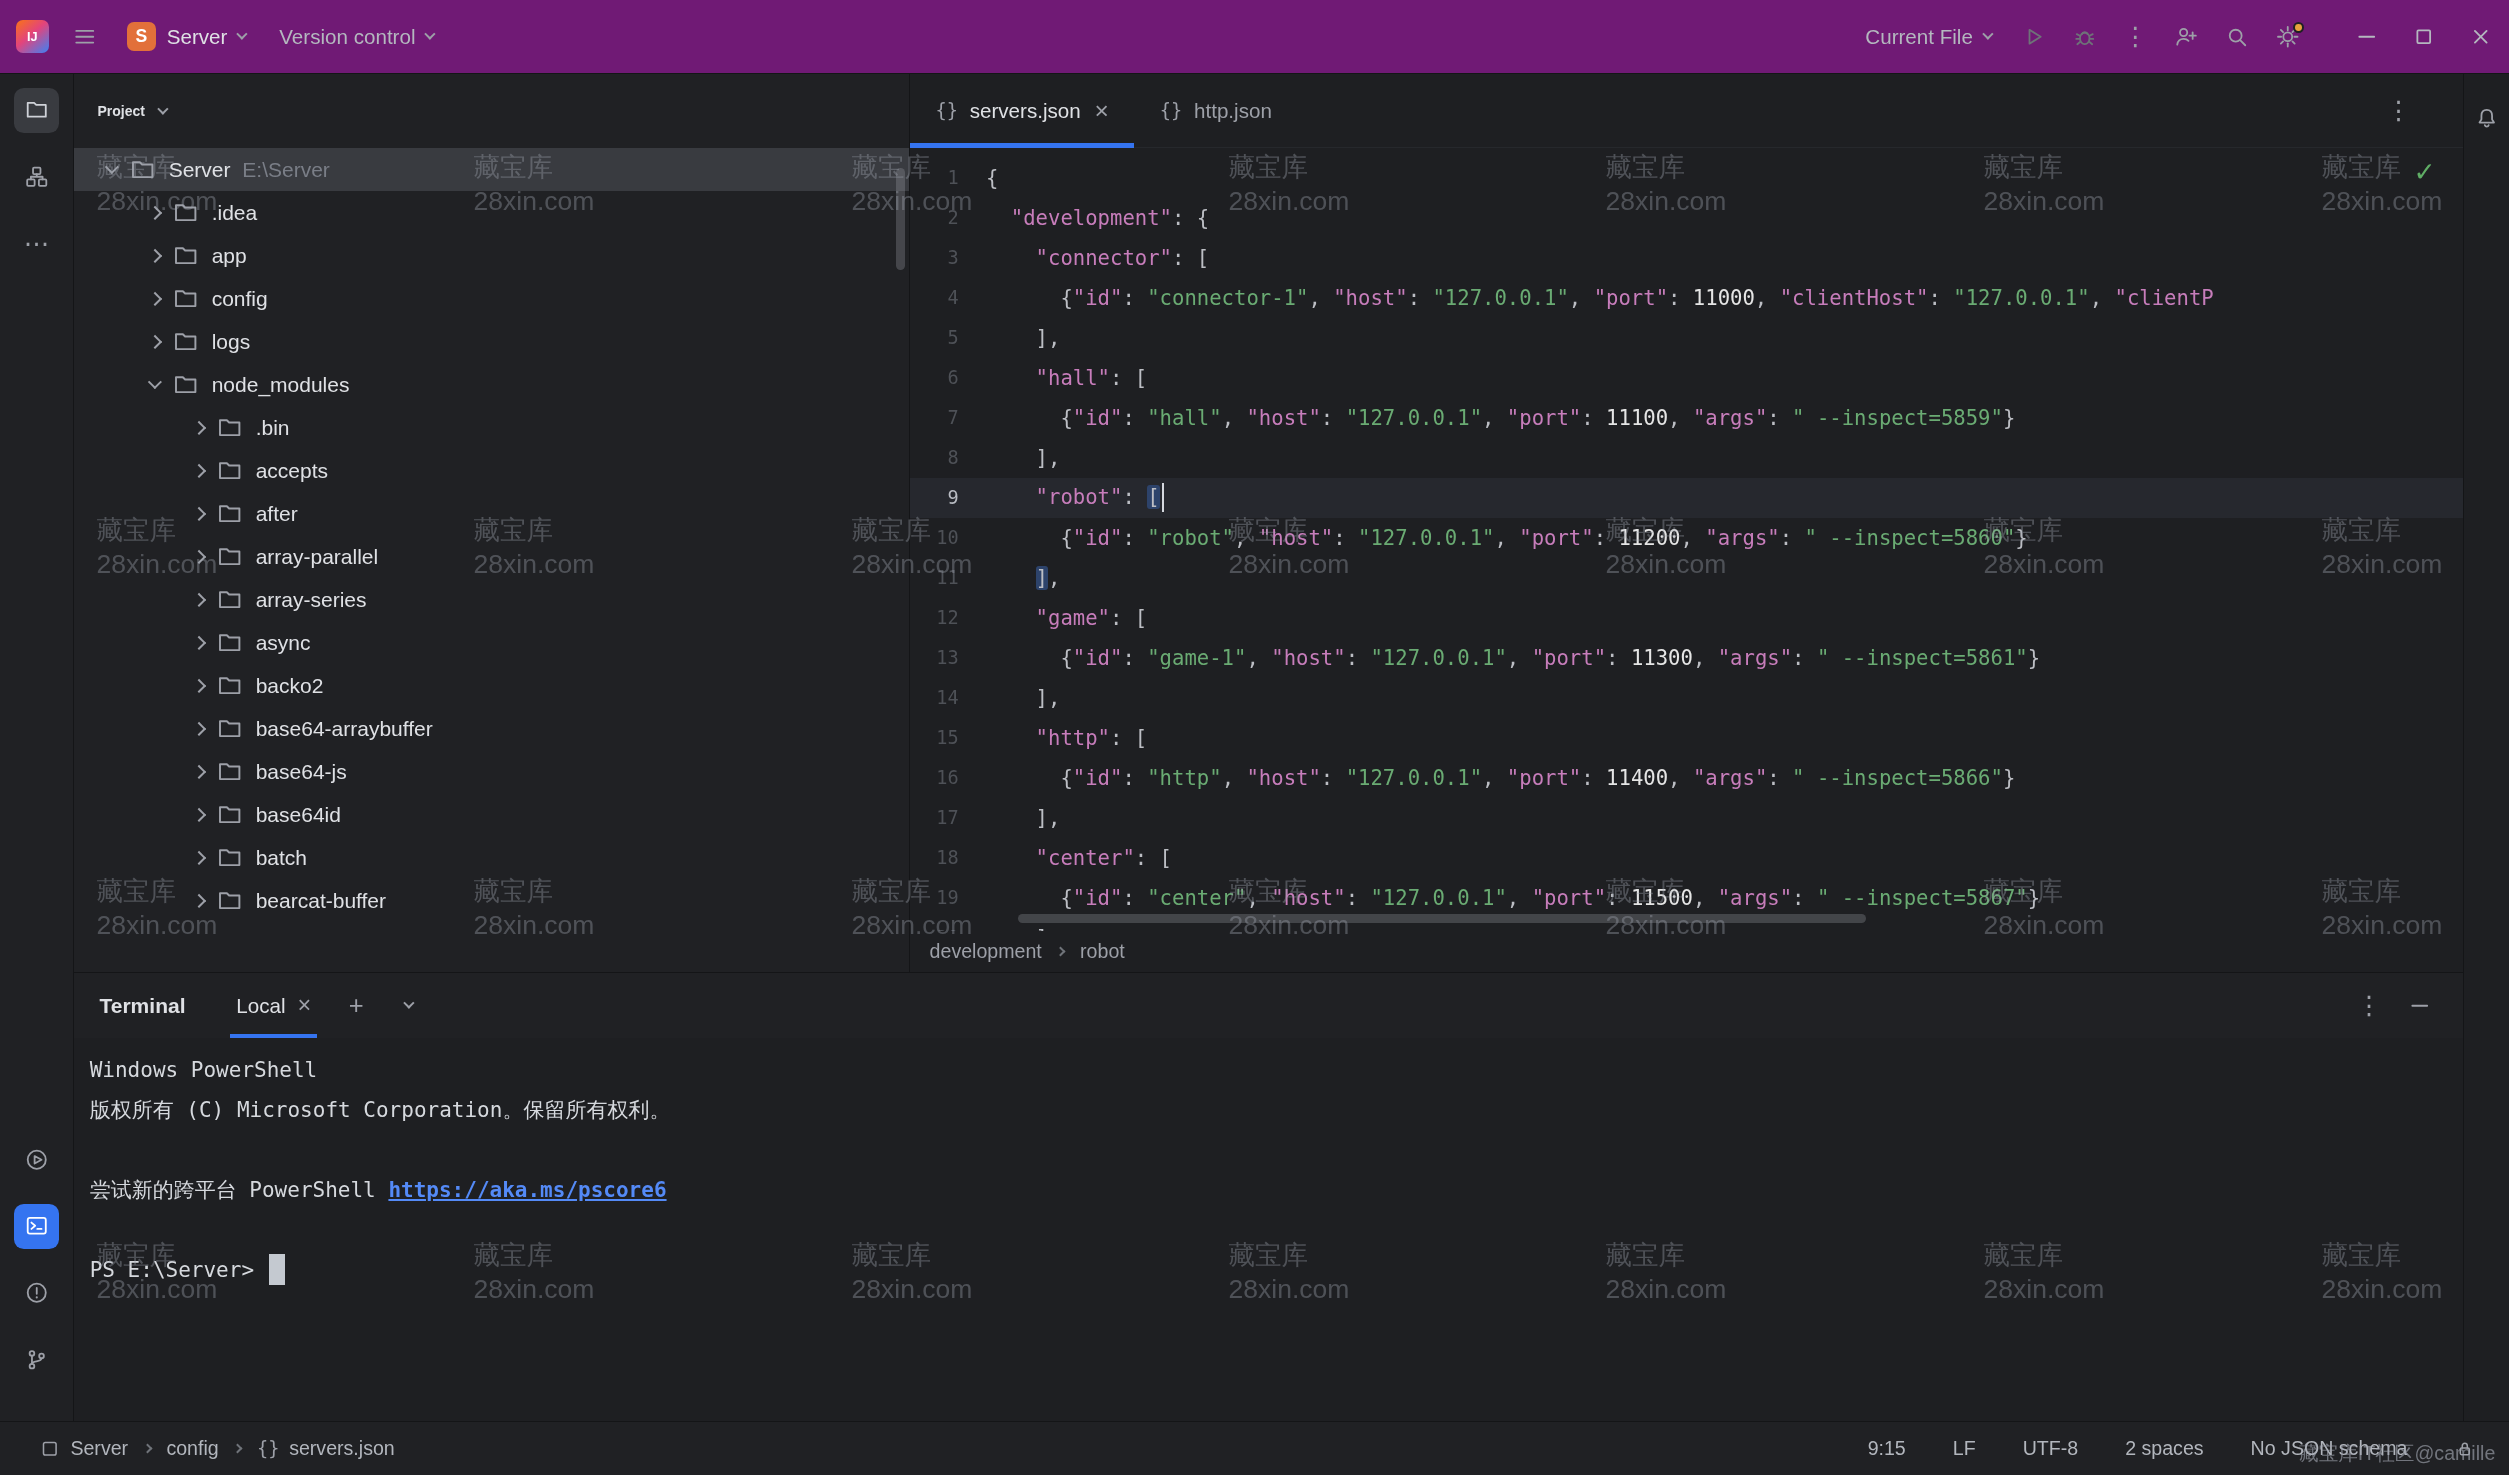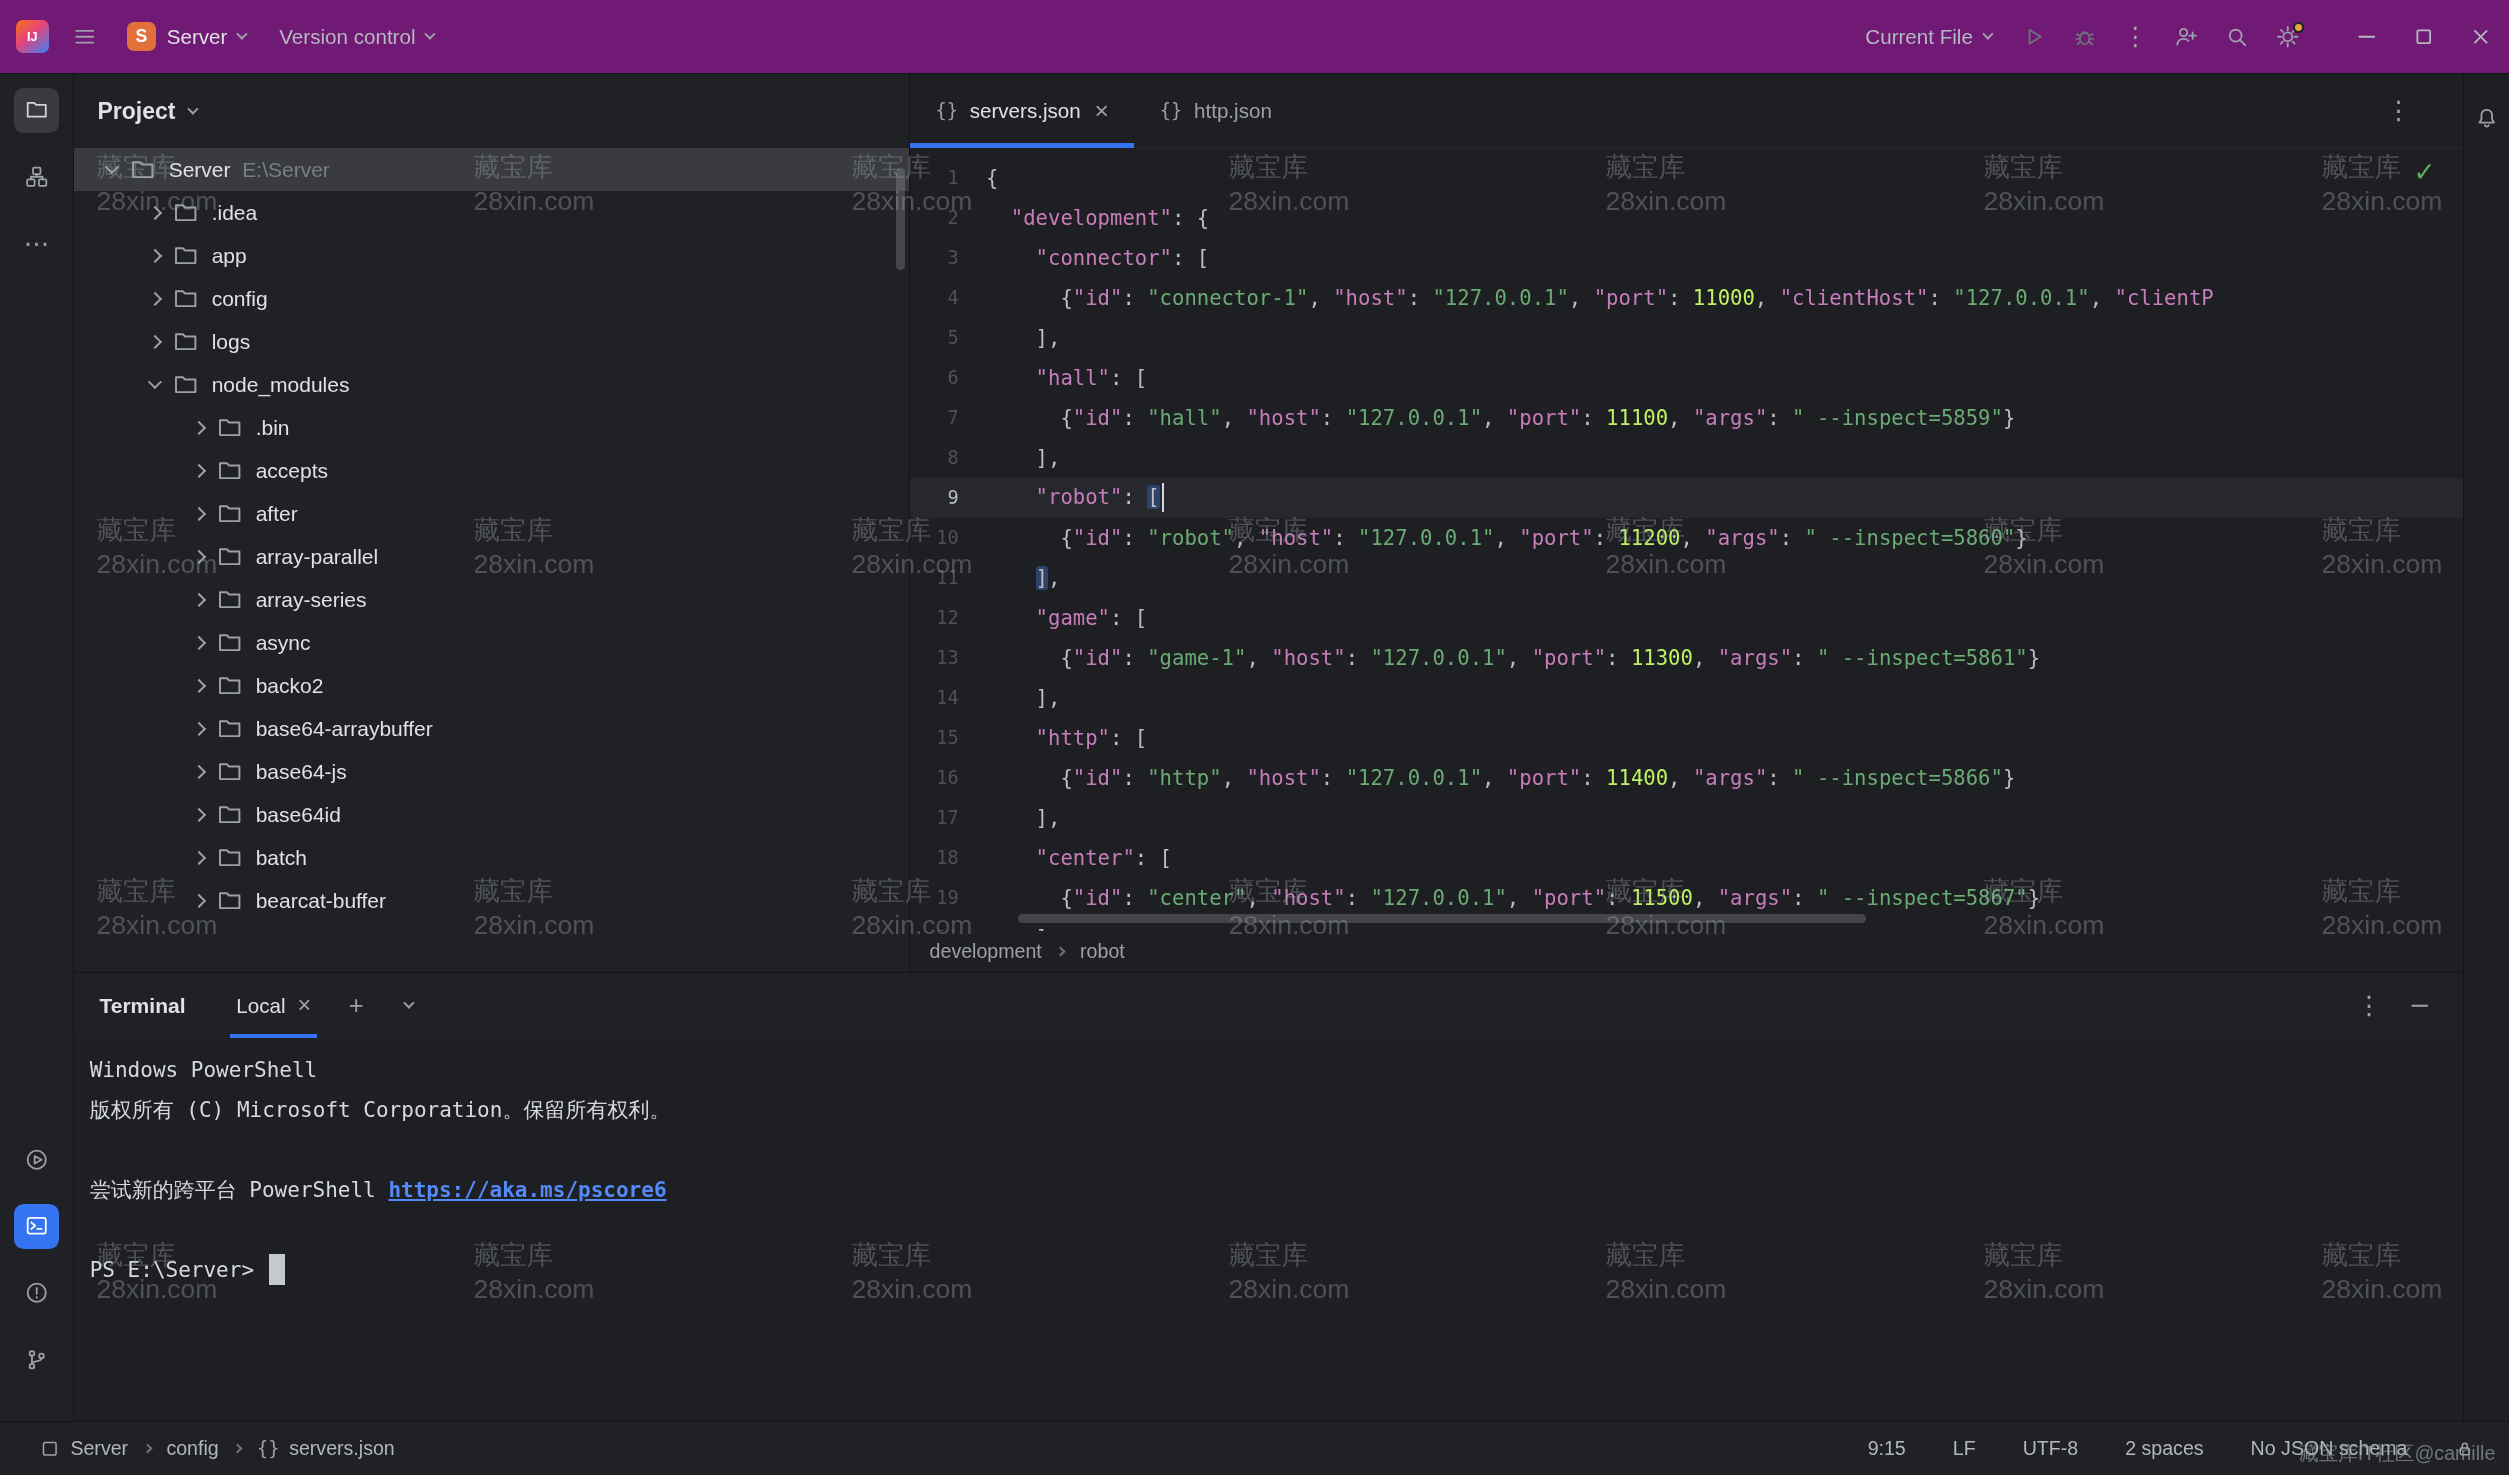--- a/index.html
+++ b/index.html
@@ -39,21 +39,21 @@
   .strip-btn.active-accent { background:#3574f0; color:#ffffff; }
   .strip-spacer { flex:1; }
   .rstrip { flex:0 0 44px; background:#1e1f22; border-left:1px solid #141517; display:flex; flex-direction:column; align-items:center; padding-top:21.6px; }
 
   .center { flex:1; display:flex; flex-direction:column; min-width:0; min-height:0; }
   .upper { flex:1; display:flex; min-height:0; }
 
   
   .proj-panel { flex:0 0 836px; background:#202124; border-right:1px solid #141517; display:flex; flex-direction:column; position:relative; min-height:0; }
   .panel-head { flex:0 0 74px; display:flex; align-items:center; gap:13.7px; padding-left:23.5px; }
-  .panel-title { font-size:23px; font-weight:bold; color:#dfe1e5; }
+  .panel-title { font-size:14px; font-weight:bold; color:#dfe1e5; }
   .tree { flex:1; overflow:hidden; }
   .tree-row { height:43px; display:flex; align-items:center; white-space:nowrap; font-size:21px; color:#dfe1e5; }
   .tree-row.selected { background:#393b40; }
   .tree-chev { flex:0 0 auto; margin-right:12.7px; }
   .t-icon { width:27.4px; height:27.4px; color:#9da0a8; margin-right:11.8px; flex:0 0 auto; }
   .t-icon svg { width:100%; height:100%; display:block; }
   .t-path { color:#7a7e87; margin-left:11.8px; }
   .vscroll { position:absolute; right:3.9px; top:94px; width:8.8px; height:102px; border-radius:4.4px; background:rgba(164,168,177,0.28); }
 
   
@@ -66,21 +66,21 @@
   .tab-x { color:#9da0a8; font-size:24.5px; margin-left:2px; }
   .tab-spacer { flex:1; }
   .tab-more { width:59px; display:flex; align-items:center; justify-content:center; margin-right:35px; }
 
   .editor { position:relative; flex:1; overflow:hidden; padding-top:9.8px; }
   .code-line { display:flex; align-items:center; height:40px; font-family:"DejaVu Sans Mono",monospace; font-size:20.6px; }
   .code-line.active { background:#26282e; }
   .gutter-num { flex:0 0 76px; text-align:right; padding-right:27.4px; color:#4e5157; font-size:18.6px; font-family:"DejaVu Sans Mono",monospace; }
   .code-line.active .gutter-num { color:#b9bcc3; }
   .code-text { white-space:pre; overflow:hidden; }
-  .tk-p { color:#bcbec4; } .tk-k { color:#c77dbb; } .tk-s { color:#6aab73; } .tk-n { color:#bef264; }
+  .tk-p { color:#bcbec4; } .tk-k { color:#c77dbb; } .tk-s { color:#6aab73; } .tk-n { color:#e5e5e5; }
   .tk-m { color:#bcbec4; background:#2d436b; border-radius:2.9px; }
   .caret { display:inline-block; width:2px; height:29px; background:#d5d8de; vertical-align:middle; margin-left:2px; }
   .ok-check { position:absolute; top:7.8px; right:27.4px; color:#5fad65; font-size:26.5px; }
   .hscroll { position:absolute; left:108px; bottom:7.8px; width:848px; height:8.8px; border-radius:4.4px; background:rgba(164,168,177,0.28); }
 
   .crumbs { flex:0 0 41px; display:flex; align-items:center; gap:15.7px; padding-left:19.6px; color:#9da0a8; font-size:19.6px; }
 
   
   .terminal { flex:0 0 449px; border-top:1px solid #141517; background:#1e1f22; display:flex; flex-direction:column; min-height:0; }
   .term-head { flex:0 0 65px; display:flex; align-items:center; padding:0 21.6px 0 25.5px; gap:9.8px; background:#202124; }

